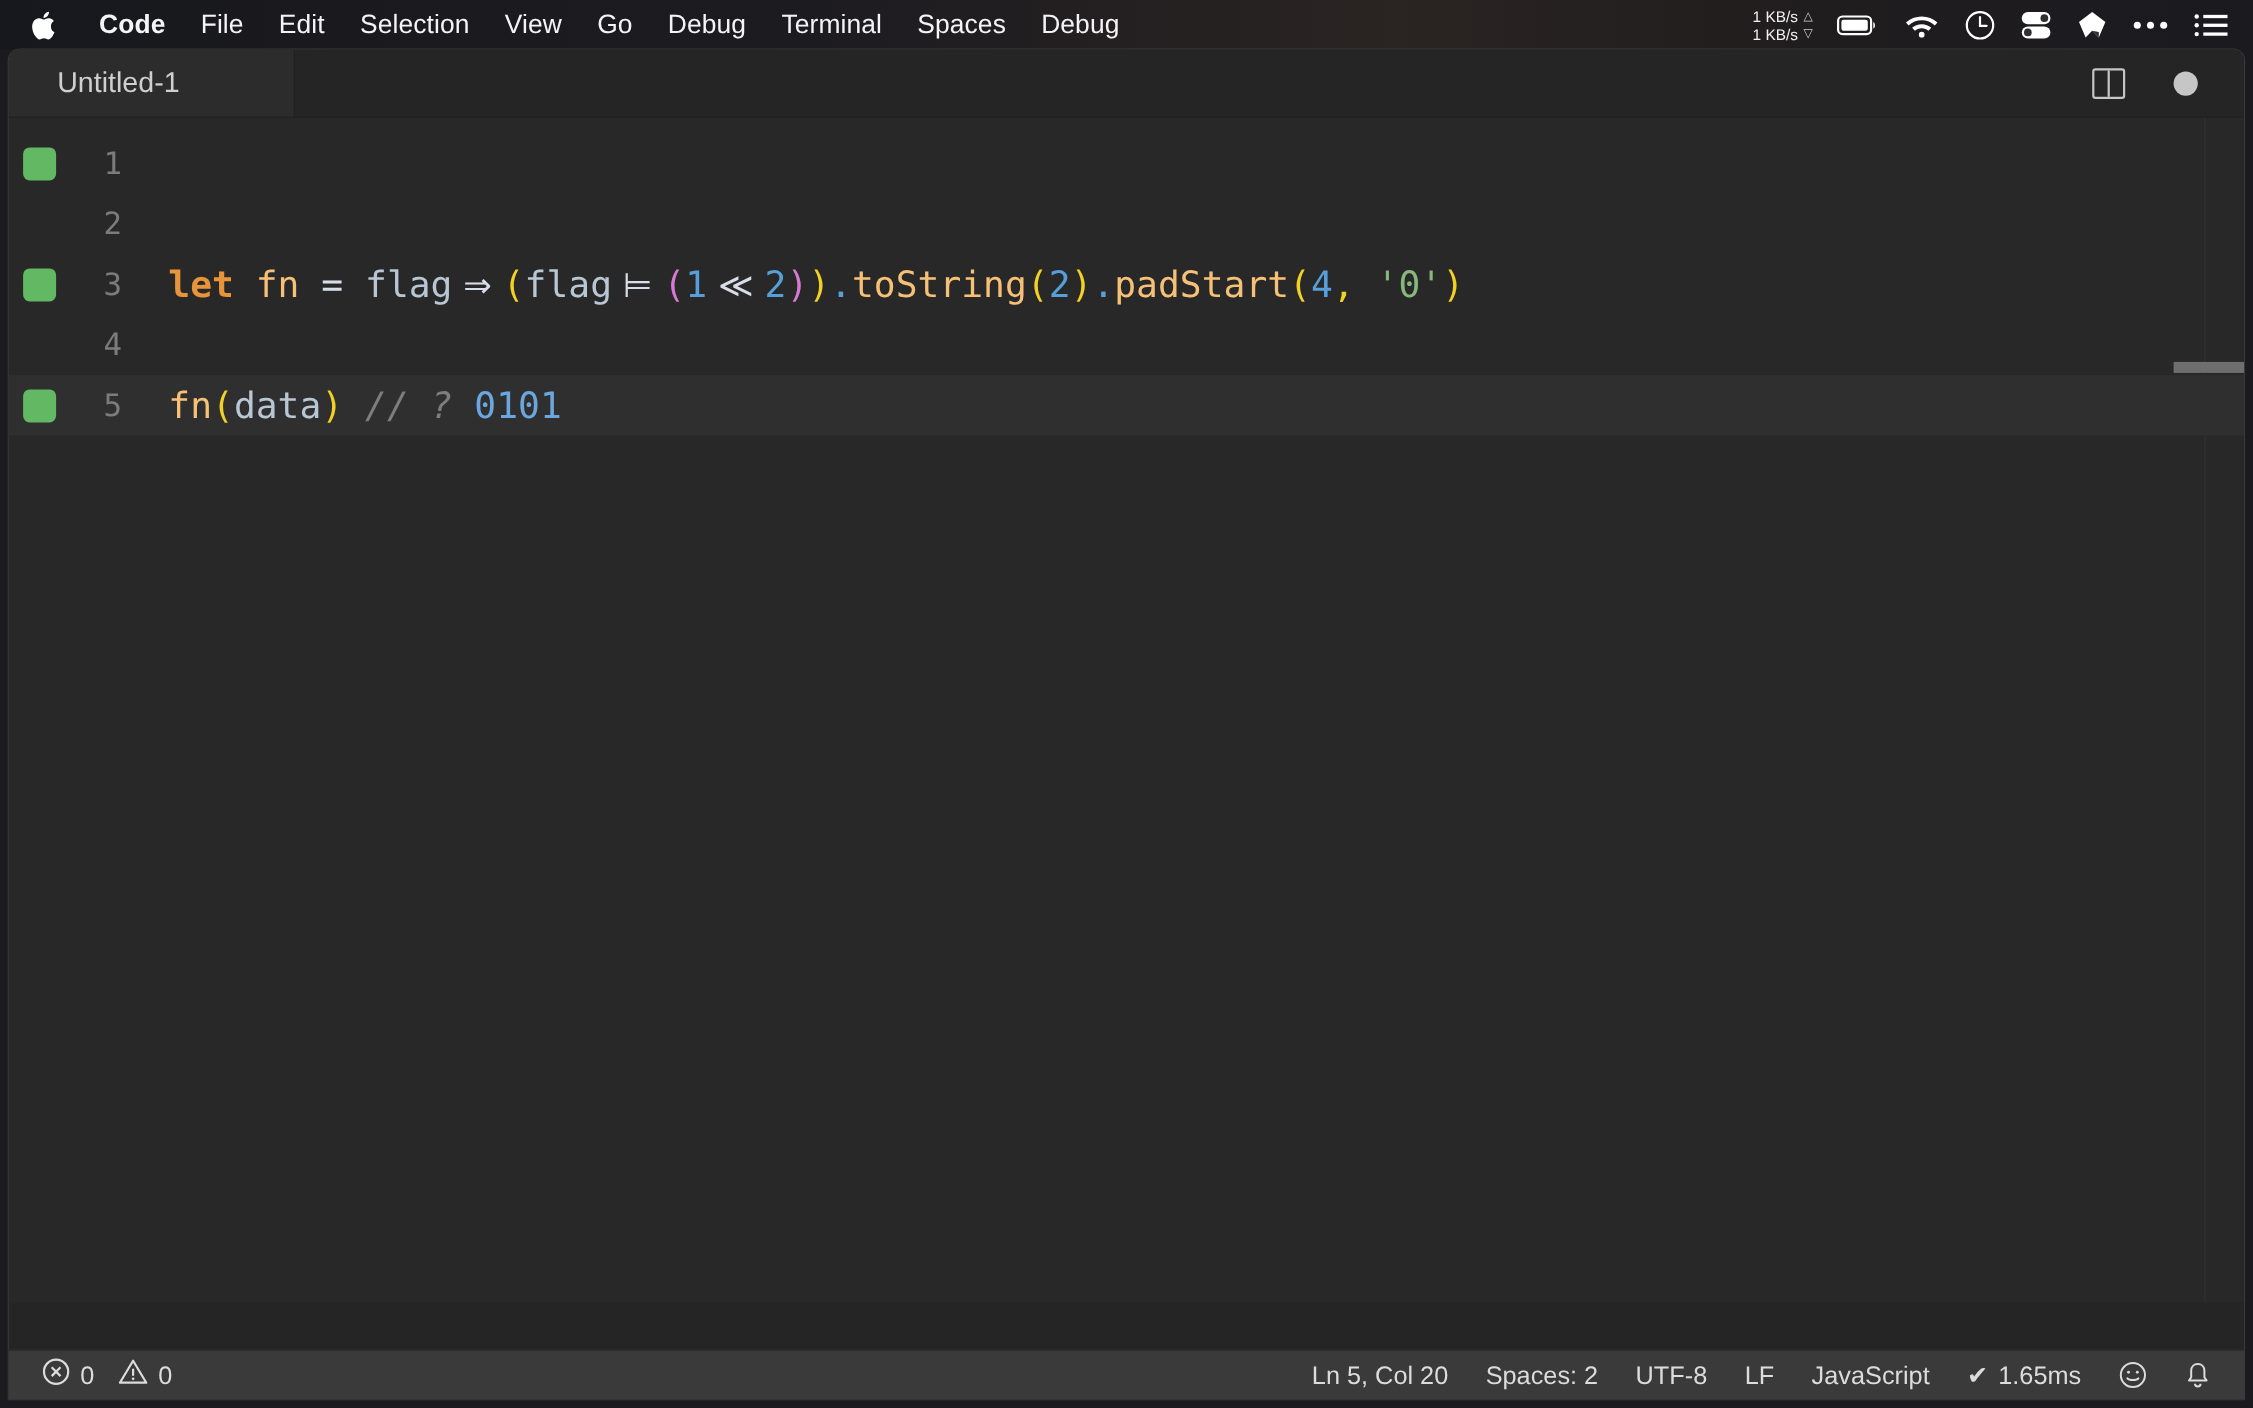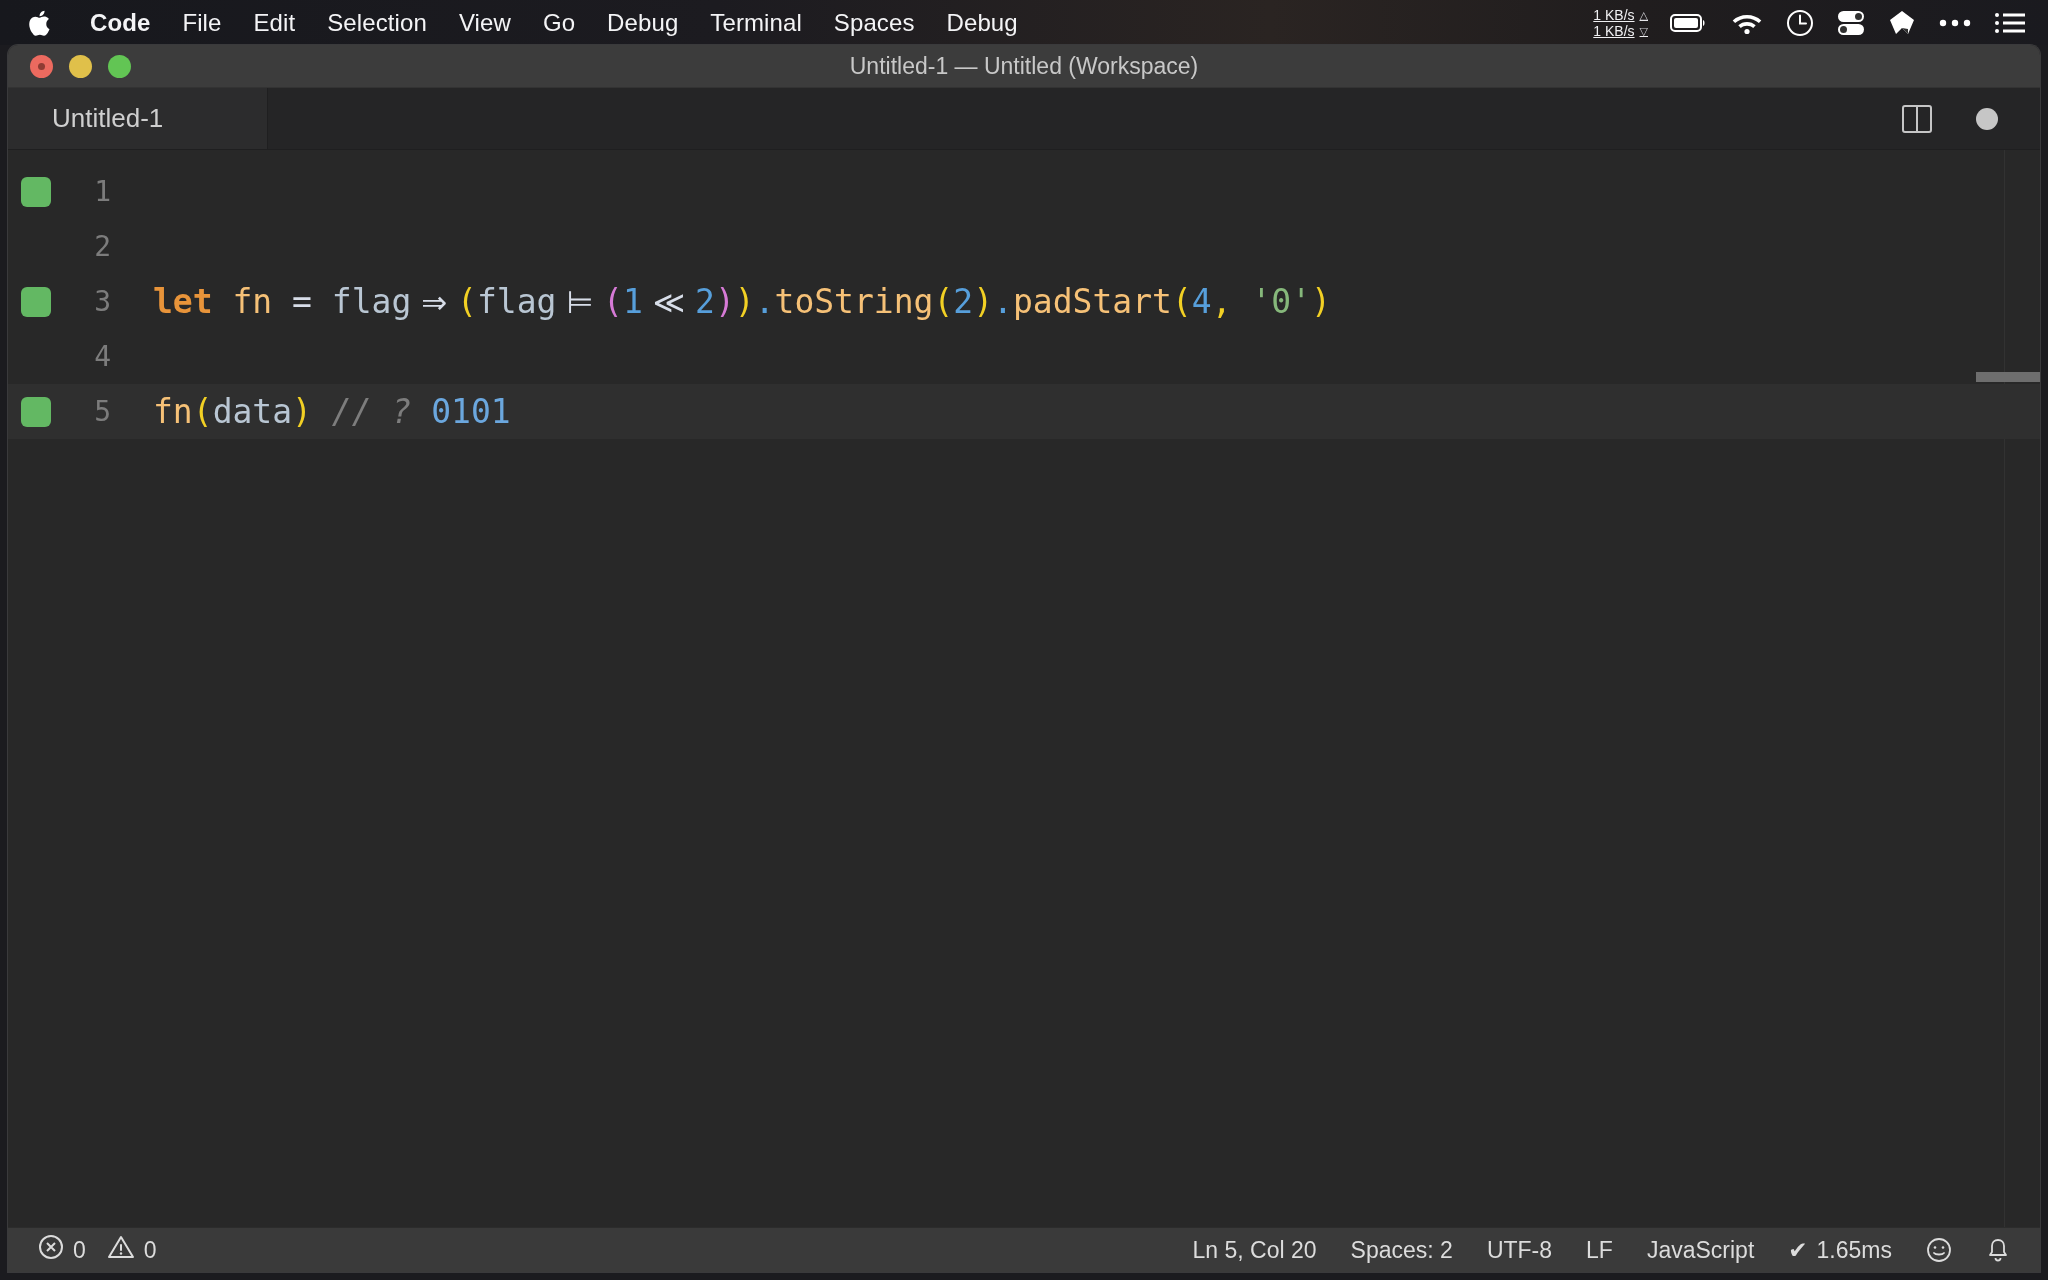--- a/index.html
+++ b/index.html
@@ -27,21 +27,21 @@
     letter-spacing:0.1px; color:#f4f4f6;
   }
   .menu-item.bold{ font-weight:bold; }
 
   .menubar-right{
     margin-left:auto; display:flex; align-items:center; height:100%;
     padding-right:22px; gap:22px;
   }
   .net-speed{
     display:flex; flex-direction:column; justify-content:center;
-    font-size:14px; line-height:16px; color:#f0f0f2; text-align:right;text-decoration:underline;
+    font-size:14px; line-height:16px; color:#f0f0f2; text-align:right;
   }
   .net-row{ display:flex; align-items:center; gap:5px; justify-content:flex-end;}
   .tri{ font-size:11px; color:#cfcfd4; }
   .mb-icon{ display:flex; align-items:center; justify-content:center; }
 
   
   .window{
     position:absolute; left:8px; top:45px;
     width:2032px; height:1227px;
     background:#252526;
@@ -243,28 +243,20 @@
           <rect x="9" y="10.5" width="22" height="3" fill="#fff"></rect>
           <circle cx="3" cy="20" r="2" fill="#fff"></circle>
           <rect x="9" y="18.5" width="22" height="3" fill="#fff"></rect>
         </svg>
     </div>
   </div>
 </div>
 
 <div class="window">
 
-  <div class="titlebar">
-    <div class="traffic">
-      <div class="light red"></div>
-      <div class="light yellow"></div>
-      <div class="light green"></div>
-    </div>
-    <div class="title-text">Untitled-1 — Untitled (Workspace)</div>
-  </div>
 
   <div class="tabbar">
     <div class="tab">
       <span>Untitled-1</span>
     </div>
     <div class="tabbar-spacer"></div>
     <div class="tabbar-actions">
       <div class="split-icon"></div>
       <div class="dirty-dot"></div>
     </div>

